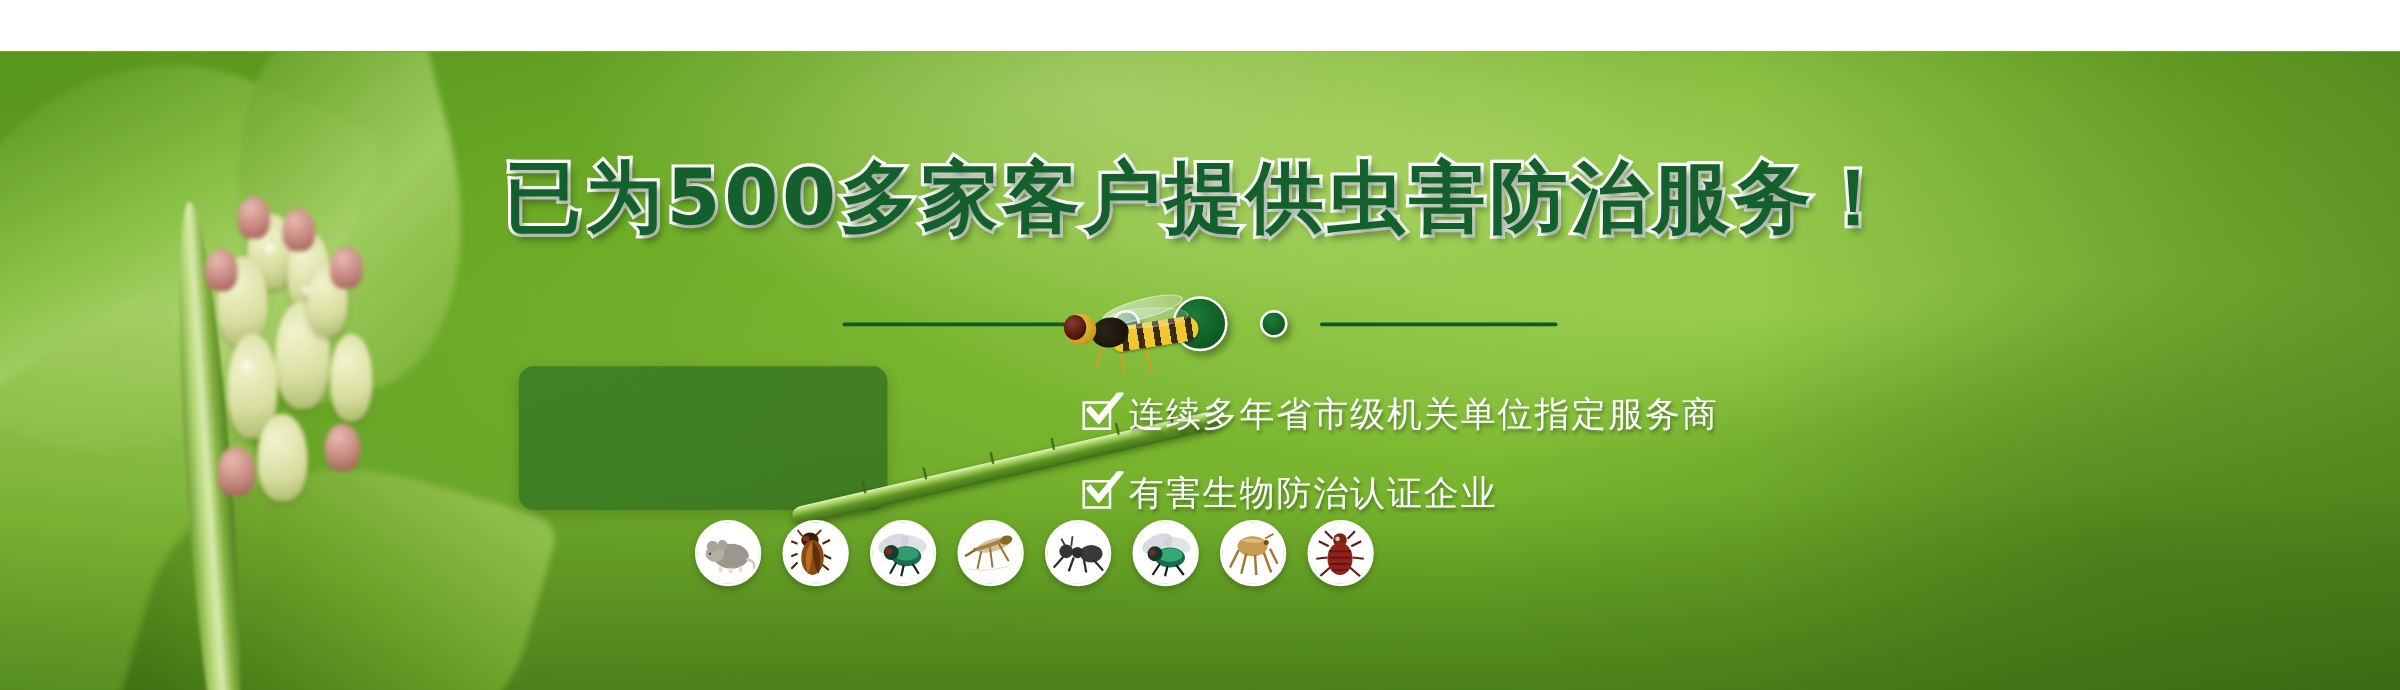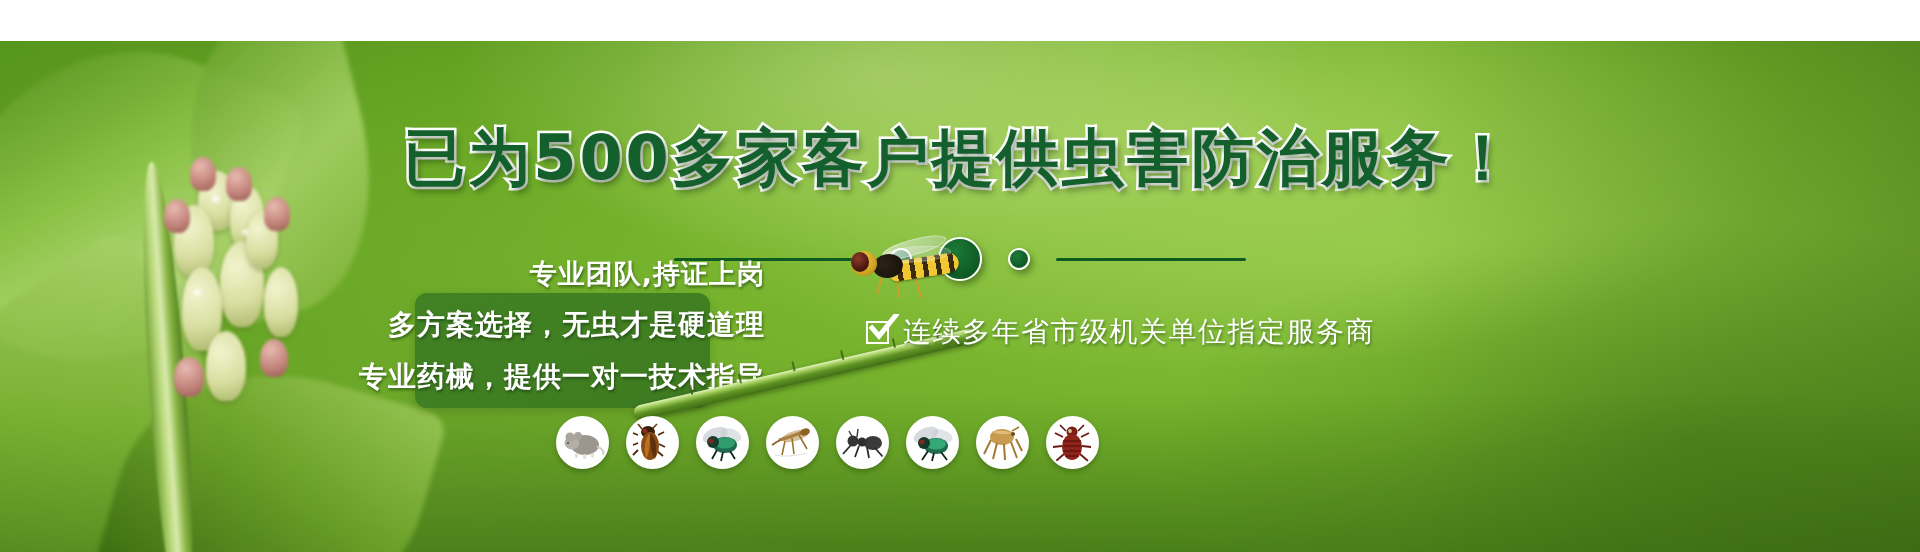--- a/index.html
+++ b/index.html
@@ -280,25 +280,20 @@
 
   <div class="divider">
     <span class="rule"></span>
     <span class="dot small"></span>
     <span class="dot big"></span>
     <span class="dot small"></span>
     <span class="rule"></span>
   </div>
 
   <div class="panel"></div>
-  <div class="panel-lines">
-    <div class="panel-line l1">专业团队,持证上岗</div>
-    <div class="panel-line l2">多方案选择，无虫才是硬道理</div>
-    <div class="panel-line l3">专业药械，提供一对一技术指导</div>
-  </div>
 
   <div class="twig">
     <div class="rod"></div>
     <div class="hair" style="left:60px;"></div>
     <div class="hair" style="left:110px;"></div>
     <div class="hair" style="left:165px;"></div>
     <div class="hair" style="left:215px;"></div>
     <div class="hair" style="left:268px;"></div>
     <div class="hair" style="left:312px;"></div>
   </div>
@@ -316,20 +311,28 @@
 
   <div class="features">
     <div class="feature">
       <span class="check-box">
         <svg class="tick" viewBox="0 0 30 26" fill="none" aria-hidden="true">
           <path d="M3 14 L10 22 L27 1" stroke="#ffffff" stroke-width="5" stroke-linecap="square" fill="none"></path>
         </svg>
       </span>
       <span class="feature-label">连续多年省市级机关单位指定服务商</span>
     </div>
+    <div class="feature">
+      <span class="check-box">
+        <svg class="tick" viewBox="0 0 30 26" fill="none" aria-hidden="true">
+          <path d="M3 14 L10 22 L27 1" stroke="#ffffff" stroke-width="5" stroke-linecap="square" fill="none"></path>
+        </svg>
+      </span>
+      <span class="feature-label">有害生物防治认证企业</span>
+    </div>
   </div>
 
   <div class="pests">
 
     <div class="pest">
       <svg width="44" height="36" viewBox="0 0 44 36">
         <ellipse cx="24" cy="20" rx="14" ry="10" fill="#9b978f"></ellipse>
         <ellipse cx="11" cy="18" rx="7.5" ry="6.5" fill="#b3afa7"></ellipse>
         <circle cx="9" cy="12" r="4.5" fill="#a8a39b"></circle>
         <circle cx="17" cy="11" r="4" fill="#a8a39b"></circle>

